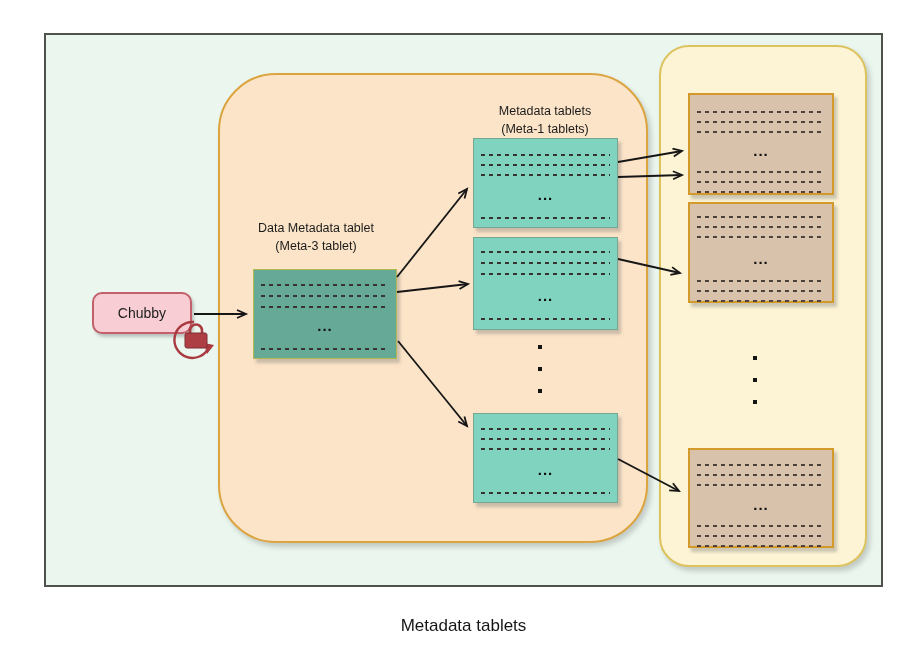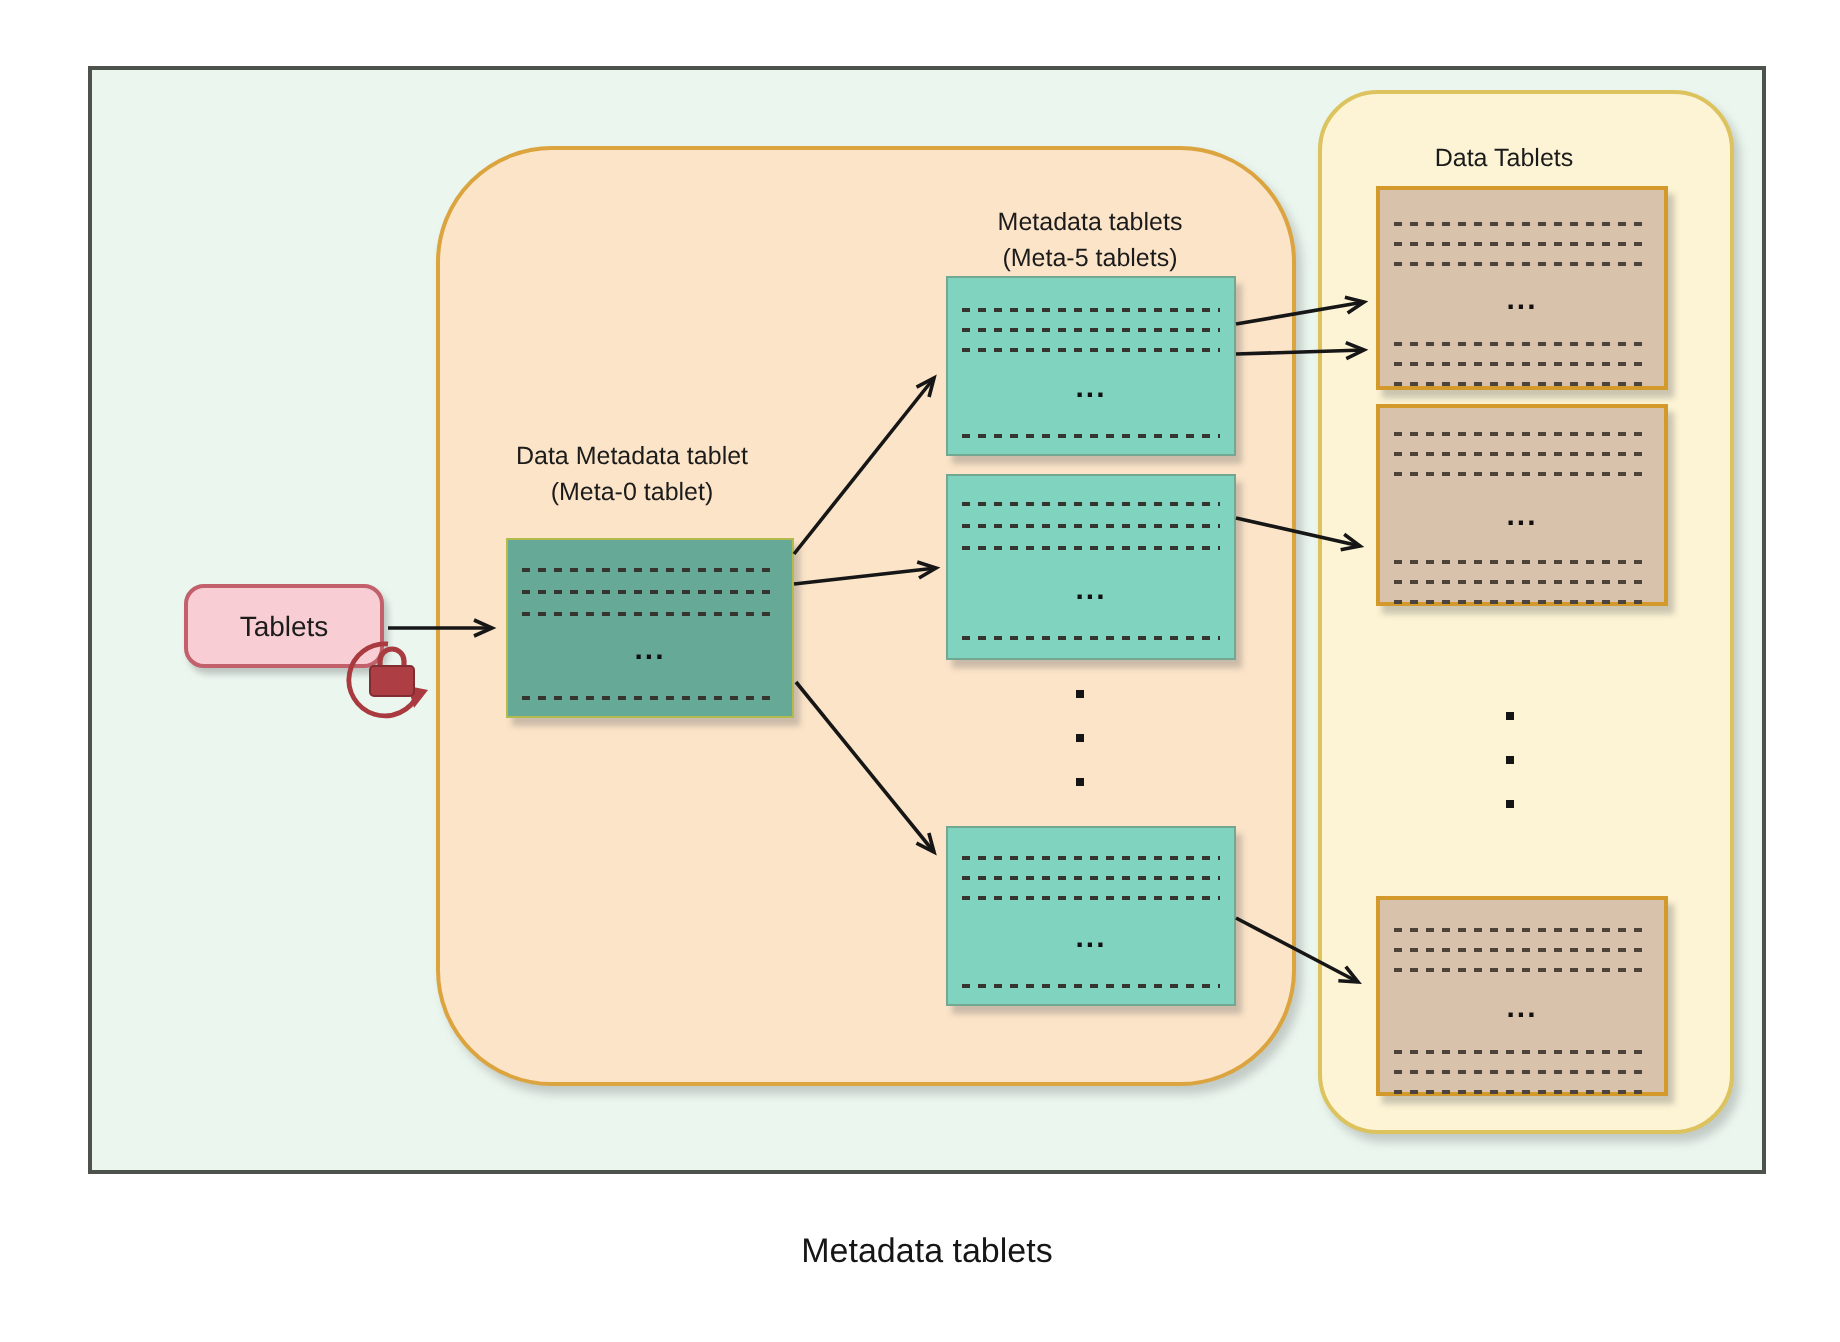--- a/index.html
+++ b/index.html
@@ -68,30 +68,29 @@
 
 <div class="canvas">
 
   <div class="abs outer-panel"></div>
 
   <div class="abs meta-container"></div>
   <div class="abs data-container"></div>
 
   <div class="dlabel" style="left:233px;top:219px;width:166px;">
     <div>Data Metadata tablet</div>
-    <div>(Meta-0 tablet)</div>
+    <div>(Meta-3 tablet)</div>
   </div>
   <div class="dlabel" style="left:462px;top:102px;width:166px;">
     <div>Metadata tablets</div>
-    <div>(Meta-5 tablets)</div>
+    <div>(Meta-1 tablets)</div>
   </div>
-  <div class="dlabel" style="left:672px;top:70px;width:160px;">Data Tablets</div>
 
   <div class="abs chubby">
-    <span>Tablets</span>
+    <span>Chubby</span>
   </div>
 
   <div class="abs tablet teal-dark" style="left:253px;top:269px;width:144px;height:90px;">
     <div class="dots-text">...</div>
   <div class="dashline" style="top: 14px;"></div>
       <div class="dashline" style="top: 25px;"></div>
       <div class="dashline" style="top: 36px;"></div>
       <div class="dashline" style="top: 78px;"></div>
     </div>
 

